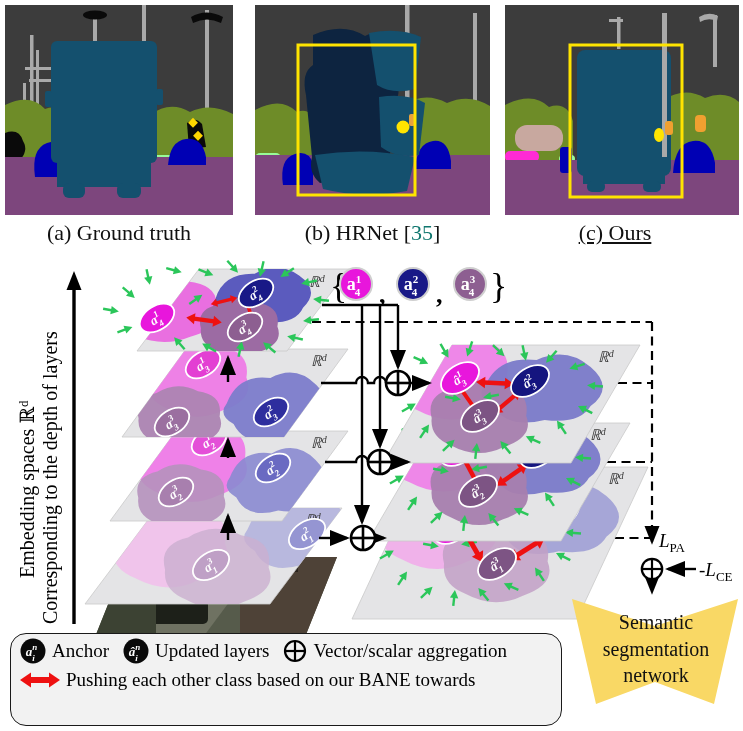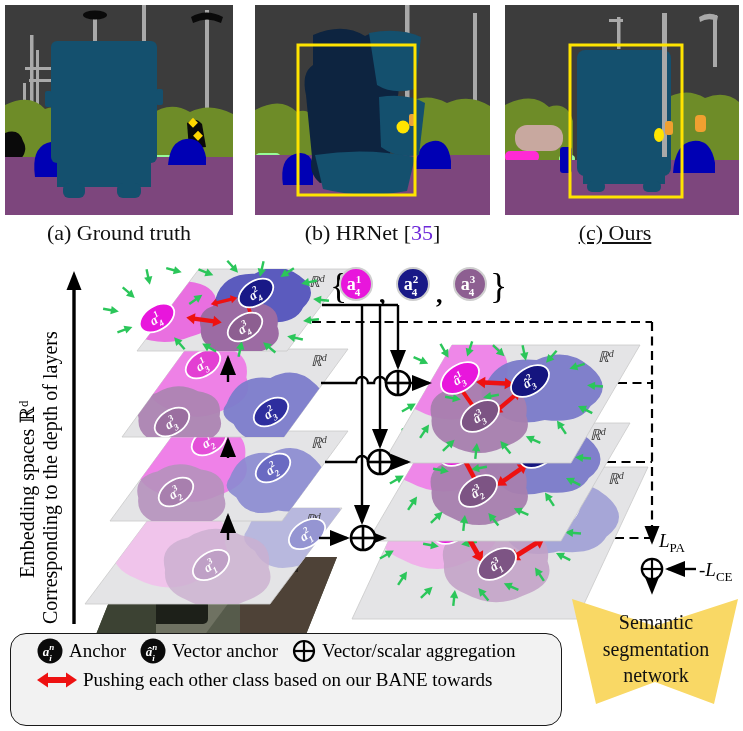--- a/index.html
+++ b/index.html
@@ -2,40 +2,40 @@
 <html><head>
 <meta charset="utf-8">
 <style>
   html,body{margin:0;padding:0;background:#fff;}
   #fig{position:relative;width:743px;height:731px;background:#fff;
        font-family:"Liberation Serif","DejaVu Serif",serif;overflow:hidden;}
   .panel{position:absolute;}
   .panel svg{display:block;}
   .cap{position:absolute;top:218px;height:30px;font-size:22px;color:#111;
        display:flex;align-items:center;justify-content:center;white-space:pre;}
-  .ref{color:#6d28d9;}
+  .ref{color:#0f766e;}
   #dsvg{position:absolute;left:0;top:0;}
   .plane{fill:#E4E4E6;stroke:#C9C9C9;stroke-width:0.8;}
   .rd{font-size:15px;font-style:italic;fill:#3A3A3A;}
   .rdsup{font-size:10px;}
   .alabel{fill:#fff;font-style:italic;font-weight:bold;font-size:13px;text-anchor:middle;}
   .ssup{font-size:9px;}
   .setlabel{fill:#fff;font-weight:bold;font-size:18px;text-anchor:middle;}
   .setsup{font-size:11px;}
   .brace{font-size:36px;fill:#000;}
   .comma{font-size:26px;fill:#000;font-weight:bold;}
   .axis{font-size:20px;fill:#000;}
   .flow{stroke:#000;stroke-width:2.4;fill:none;}
   .dash{stroke:#000;stroke-width:2.2;fill:none;stroke-dasharray:9 5.5;}
   .loss{font-size:19px;font-style:italic;fill:#000;}
   .losssub{font-size:13px;font-style:normal;}
   .netlabel{font-size:20px;fill:#111;text-anchor:middle;}
   #legendbox{position:absolute;left:10px;top:633px;width:552px;height:93px;
        background:#F2F2F2;border:1.7px solid #1A1A1A;border-radius:16px;
-       font-size:19px;color:#000;padding:2px 0 0 25px;box-sizing:border-box;}
+       font-size:19px;color:#000;padding:2px 0 0 8px;box-sizing:border-box;}
   .lrow{display:flex;align-items:center;height:29px;white-space:pre;}
   .litem{display:flex;align-items:center;margin-right:13px;}
   .licon{margin-right:5px;flex:0 0 auto;}
 </style>
 </head>
 <body>
 
 <div id="fig">
 
   <svg id="dsvg" width="743" height="731" viewBox="0 0 743 731">
@@ -497,21 +497,21 @@
           <circle r="12.5" fill="#0A0A0A"></circle>
           <text x="-1.5" y="4.5" text-anchor="middle" fill="#fff" font-style="italic" font-weight="bold" font-size="13"><tspan>a</tspan><tspan font-size="9" dy="-5.5">n</tspan><tspan font-size="9" dx="-5" dy="10.5">i</tspan></text>
         </svg>
         <span>Anchor</span>
       </span>
       <span class="litem">
         <svg class="licon" width="28" height="28" viewBox="-14 -14 28 28">
           <circle r="12.5" fill="#0A0A0A"></circle>
           <text x="-1.5" y="4.5" text-anchor="middle" fill="#fff" font-style="italic" font-weight="bold" font-size="13"><tspan>â</tspan><tspan font-size="9" dy="-5.5">n</tspan><tspan font-size="9" dx="-5" dy="10.5">i</tspan></text>
         </svg>
-        <span>Vector anchor</span>
+        <span>Updated layers</span>
       </span>
       <span class="litem">
         <svg class="licon" width="26" height="26" viewBox="-13 -13 26 26">
           <circle r="10" fill="none" stroke="#000" stroke-width="2.2"></circle>
           <line x1="-10" y1="0" x2="10" y2="0" stroke="#000" stroke-width="2.2"></line>
           <line x1="0" y1="-10" x2="0" y2="10" stroke="#000" stroke-width="2.2"></line>
         </svg>
         <span>Vector/scalar aggregation</span>
       </span>
     </div>

